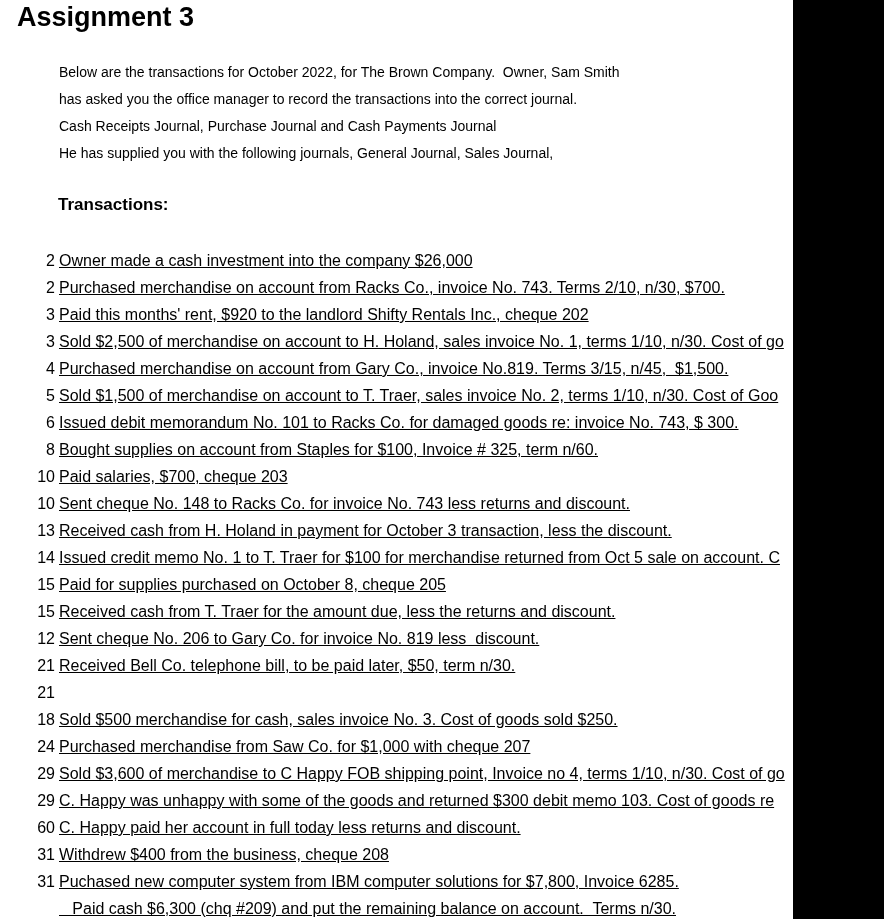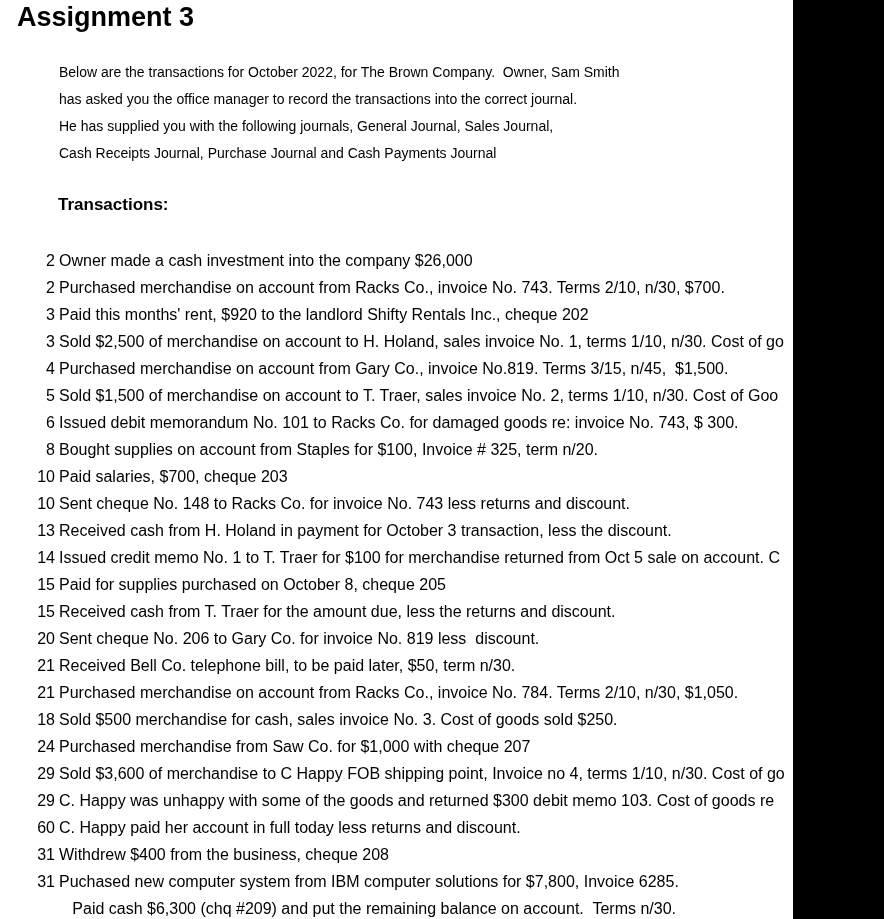--- a/index.html
+++ b/index.html
@@ -57,42 +57,43 @@
   }
   .txn-day {
     flex: 0 0 55px;
     width: 55px;
     text-align: right;
     white-space: pre;
   }
   .txn-text {
     padding-left: 4px;
     white-space: pre;
+    text-decoration: underline;
   }
   .right-black-panel {
     position: absolute;
     top: 0;
     left: 793px;
     width: 91px;
     height: 919px;
     z-index: 10;
   }
 </style>
 </head>
 <body style="background: rgb(255, 255, 255); color: rgb(0, 0, 0);">
 
 <div class="page">
 
   <h1 class="doc-title">Assignment 3</h1>
 
   <div class="intro">
     <div class="intro-line">Below are the transactions for October 2022, for The Brown Company.  Owner, Sam Smith</div>
     <div class="intro-line">has asked you the office manager to record the transactions into the correct journal.</div>
+    <div class="intro-line">Cash Receipts Journal, Purchase Journal and Cash Payments Journal</div>
     <div class="intro-line">He has supplied you with the following journals, General Journal, Sales Journal,</div>
-    <div class="intro-line">Cash Receipts Journal, Purchase Journal and Cash Payments Journal</div>
   </div>
 
   <h2 class="txn-heading">Transactions:</h2>
 
   <div class="txn-list">
       <div class="txn-row">
       <span class="txn-day">2</span>
       <span class="txn-text">Owner made a cash investment into the company $26,000</span>
     </div>
       <div class="txn-row">
@@ -114,21 +115,21 @@
       <div class="txn-row">
       <span class="txn-day">5</span>
       <span class="txn-text">Sold $1,500 of merchandise on account to T. Traer, sales invoice No. 2, terms 1/10, n/30. Cost of Goo</span>
     </div>
       <div class="txn-row">
       <span class="txn-day">6</span>
       <span class="txn-text">Issued debit memorandum No. 101 to Racks Co. for damaged goods re: invoice No. 743, $ 300.</span>
     </div>
       <div class="txn-row">
       <span class="txn-day">8</span>
-      <span class="txn-text">Bought supplies on account from Staples for $100, Invoice # 325, term n/20.</span>
+      <span class="txn-text">Bought supplies on account from Staples for $100, Invoice # 325, term n/60.</span>
     </div>
       <div class="txn-row">
       <span class="txn-day">10</span>
       <span class="txn-text">Paid salaries, $700, cheque 203</span>
     </div>
       <div class="txn-row">
       <span class="txn-day">10</span>
       <span class="txn-text">Sent cheque No. 148 to Racks Co. for invoice No. 743 less returns and discount.</span>
     </div>
       <div class="txn-row">
@@ -141,30 +142,29 @@
     </div>
       <div class="txn-row">
       <span class="txn-day">15</span>
       <span class="txn-text">Paid for supplies purchased on October 8, cheque 205</span>
     </div>
       <div class="txn-row">
       <span class="txn-day">15</span>
       <span class="txn-text">Received cash from T. Traer for the amount due, less the returns and discount.</span>
     </div>
       <div class="txn-row">
-      <span class="txn-day">20</span>
+      <span class="txn-day">12</span>
       <span class="txn-text">Sent cheque No. 206 to Gary Co. for invoice No. 819 less  discount.</span>
     </div>
       <div class="txn-row">
       <span class="txn-day">21</span>
       <span class="txn-text">Received Bell Co. telephone bill, to be paid later, $50, term n/30.</span>
     </div>
       <div class="txn-row">
       <span class="txn-day">21</span>
-      <span class="txn-text">Purchased merchandise on account from Racks Co., invoice No. 784. Terms 2/10, n/30, $1,050.</span>
     </div>
       <div class="txn-row">
       <span class="txn-day">18</span>
       <span class="txn-text">Sold $500 merchandise for cash, sales invoice No. 3. Cost of goods sold $250.</span>
     </div>
       <div class="txn-row">
       <span class="txn-day">24</span>
       <span class="txn-text">Purchased merchandise from Saw Co. for $1,000 with cheque 207</span>
     </div>
       <div class="txn-row">

